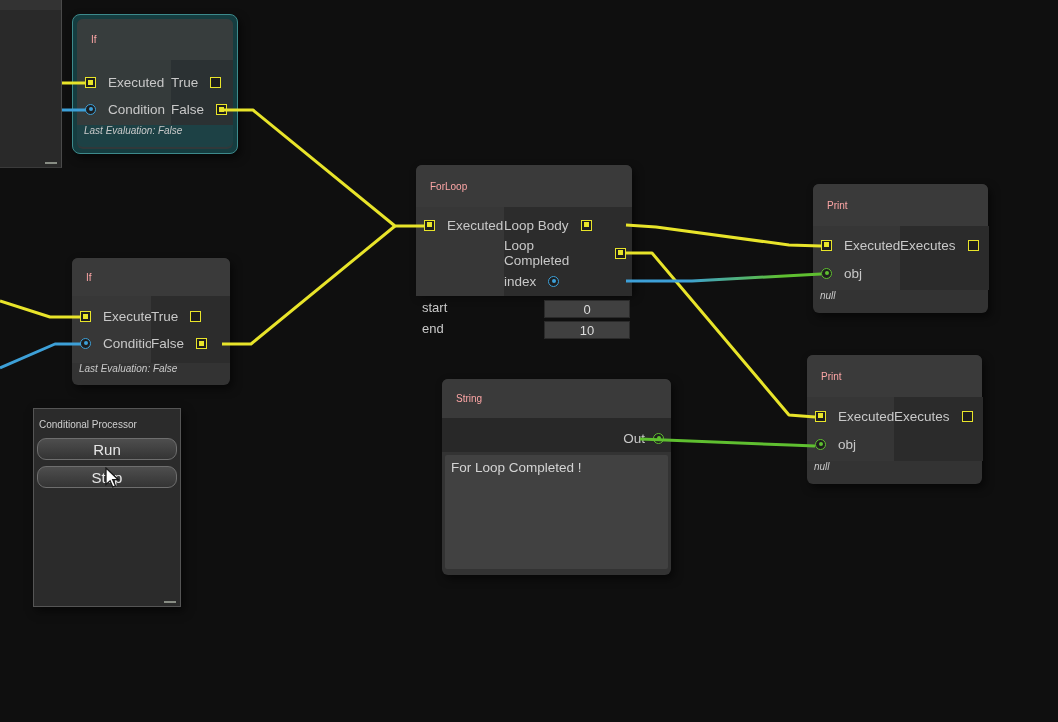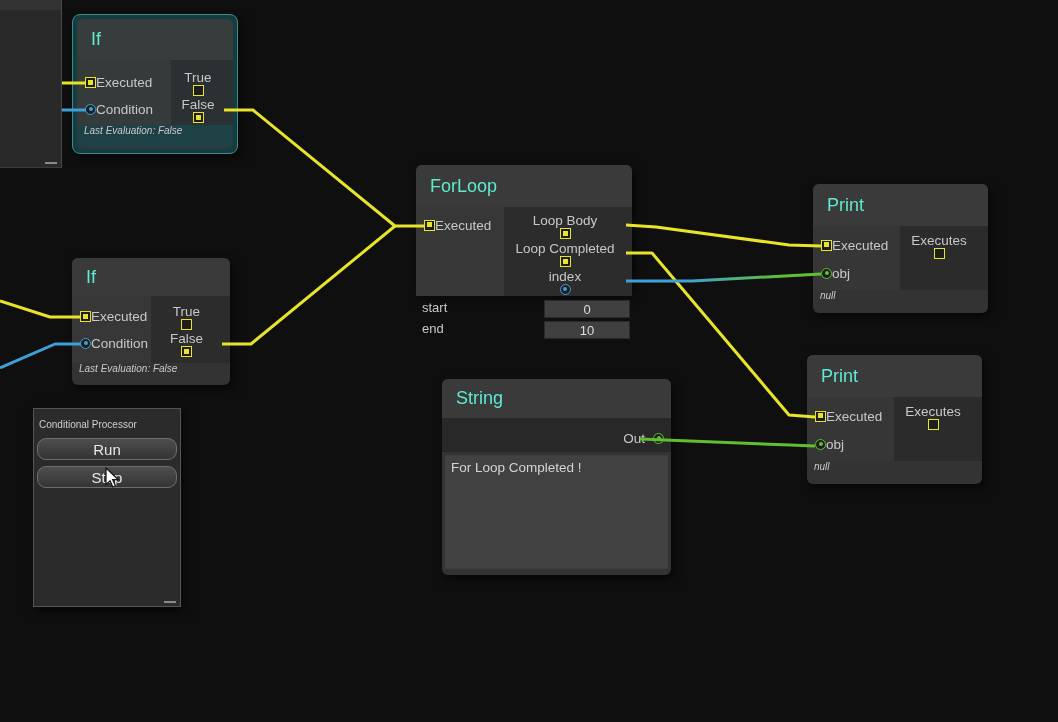--- a/index.html
+++ b/index.html
@@ -16,26 +16,26 @@
     --sel:#3d8a8c;
   }
   *{margin:0;padding:0;box-sizing:border-box;font-family:"Liberation Sans",sans-serif;}
   html,body{width:1058px;height:722px;overflow:hidden;}
   body{background:var(--bg);position:relative;}
   .canvas{position:absolute;inset:0;}
 
   .node{position:absolute;background:var(--node);border-radius:6px;
         box-shadow:3px 4px 9px rgba(0,0,0,.55);color:var(--text);font-size:13.5px;}
   .ntitle{height:42px;display:flex;align-items:center;padding-left:14px;
-          background:var(--title);border-radius:6px 6px 0 0;font-size:18px;color:#5eead4;}
+          background:var(--title);border-radius:6px 6px 0 0;font-size:10px;color:#fca5a5;}
   .ports{display:flex;align-items:stretch;}
   .col-in{background:var(--inpanel);}
   .col-out{background:var(--outpanel);}
-  .prow{display:flex;align-items:center;gap:0;height:27px;padding-left:8px;}
-  .prow.out{justify-content:flex-end;padding-left:0;padding-right:8px;flex-direction:column;}
+  .prow{display:flex;align-items:center;gap:12px;height:27px;padding-left:8px;}
+  .prow.out{padding-left:0;padding-right:8px;}
   .psq{width:11px;height:11px;border:1.5px solid var(--yellow);background:#1e1e1e;flex:none;}
   .psq.filled::after{content:"";display:block;width:5px;height:5px;margin:1.5px auto;background:var(--yellow);}
   .pc{width:11px;height:11px;border-radius:50%;border:1.5px solid var(--blue);background:#1e1e1e;flex:none;}
   .pc::after{content:"";display:block;width:4px;height:4px;border-radius:50%;margin:2px auto;background:var(--blue);}
   .pc.green{border-color:var(--green);}
   .pc.green::after{background:var(--green);}
   .nfooter{display:flex;padding-left:7px;font-size:10px;color:#c9c9c9;font-style:italic;}
 
   
   .sel-wrap{position:absolute;left:72px;top:14px;width:166px;height:140px;

